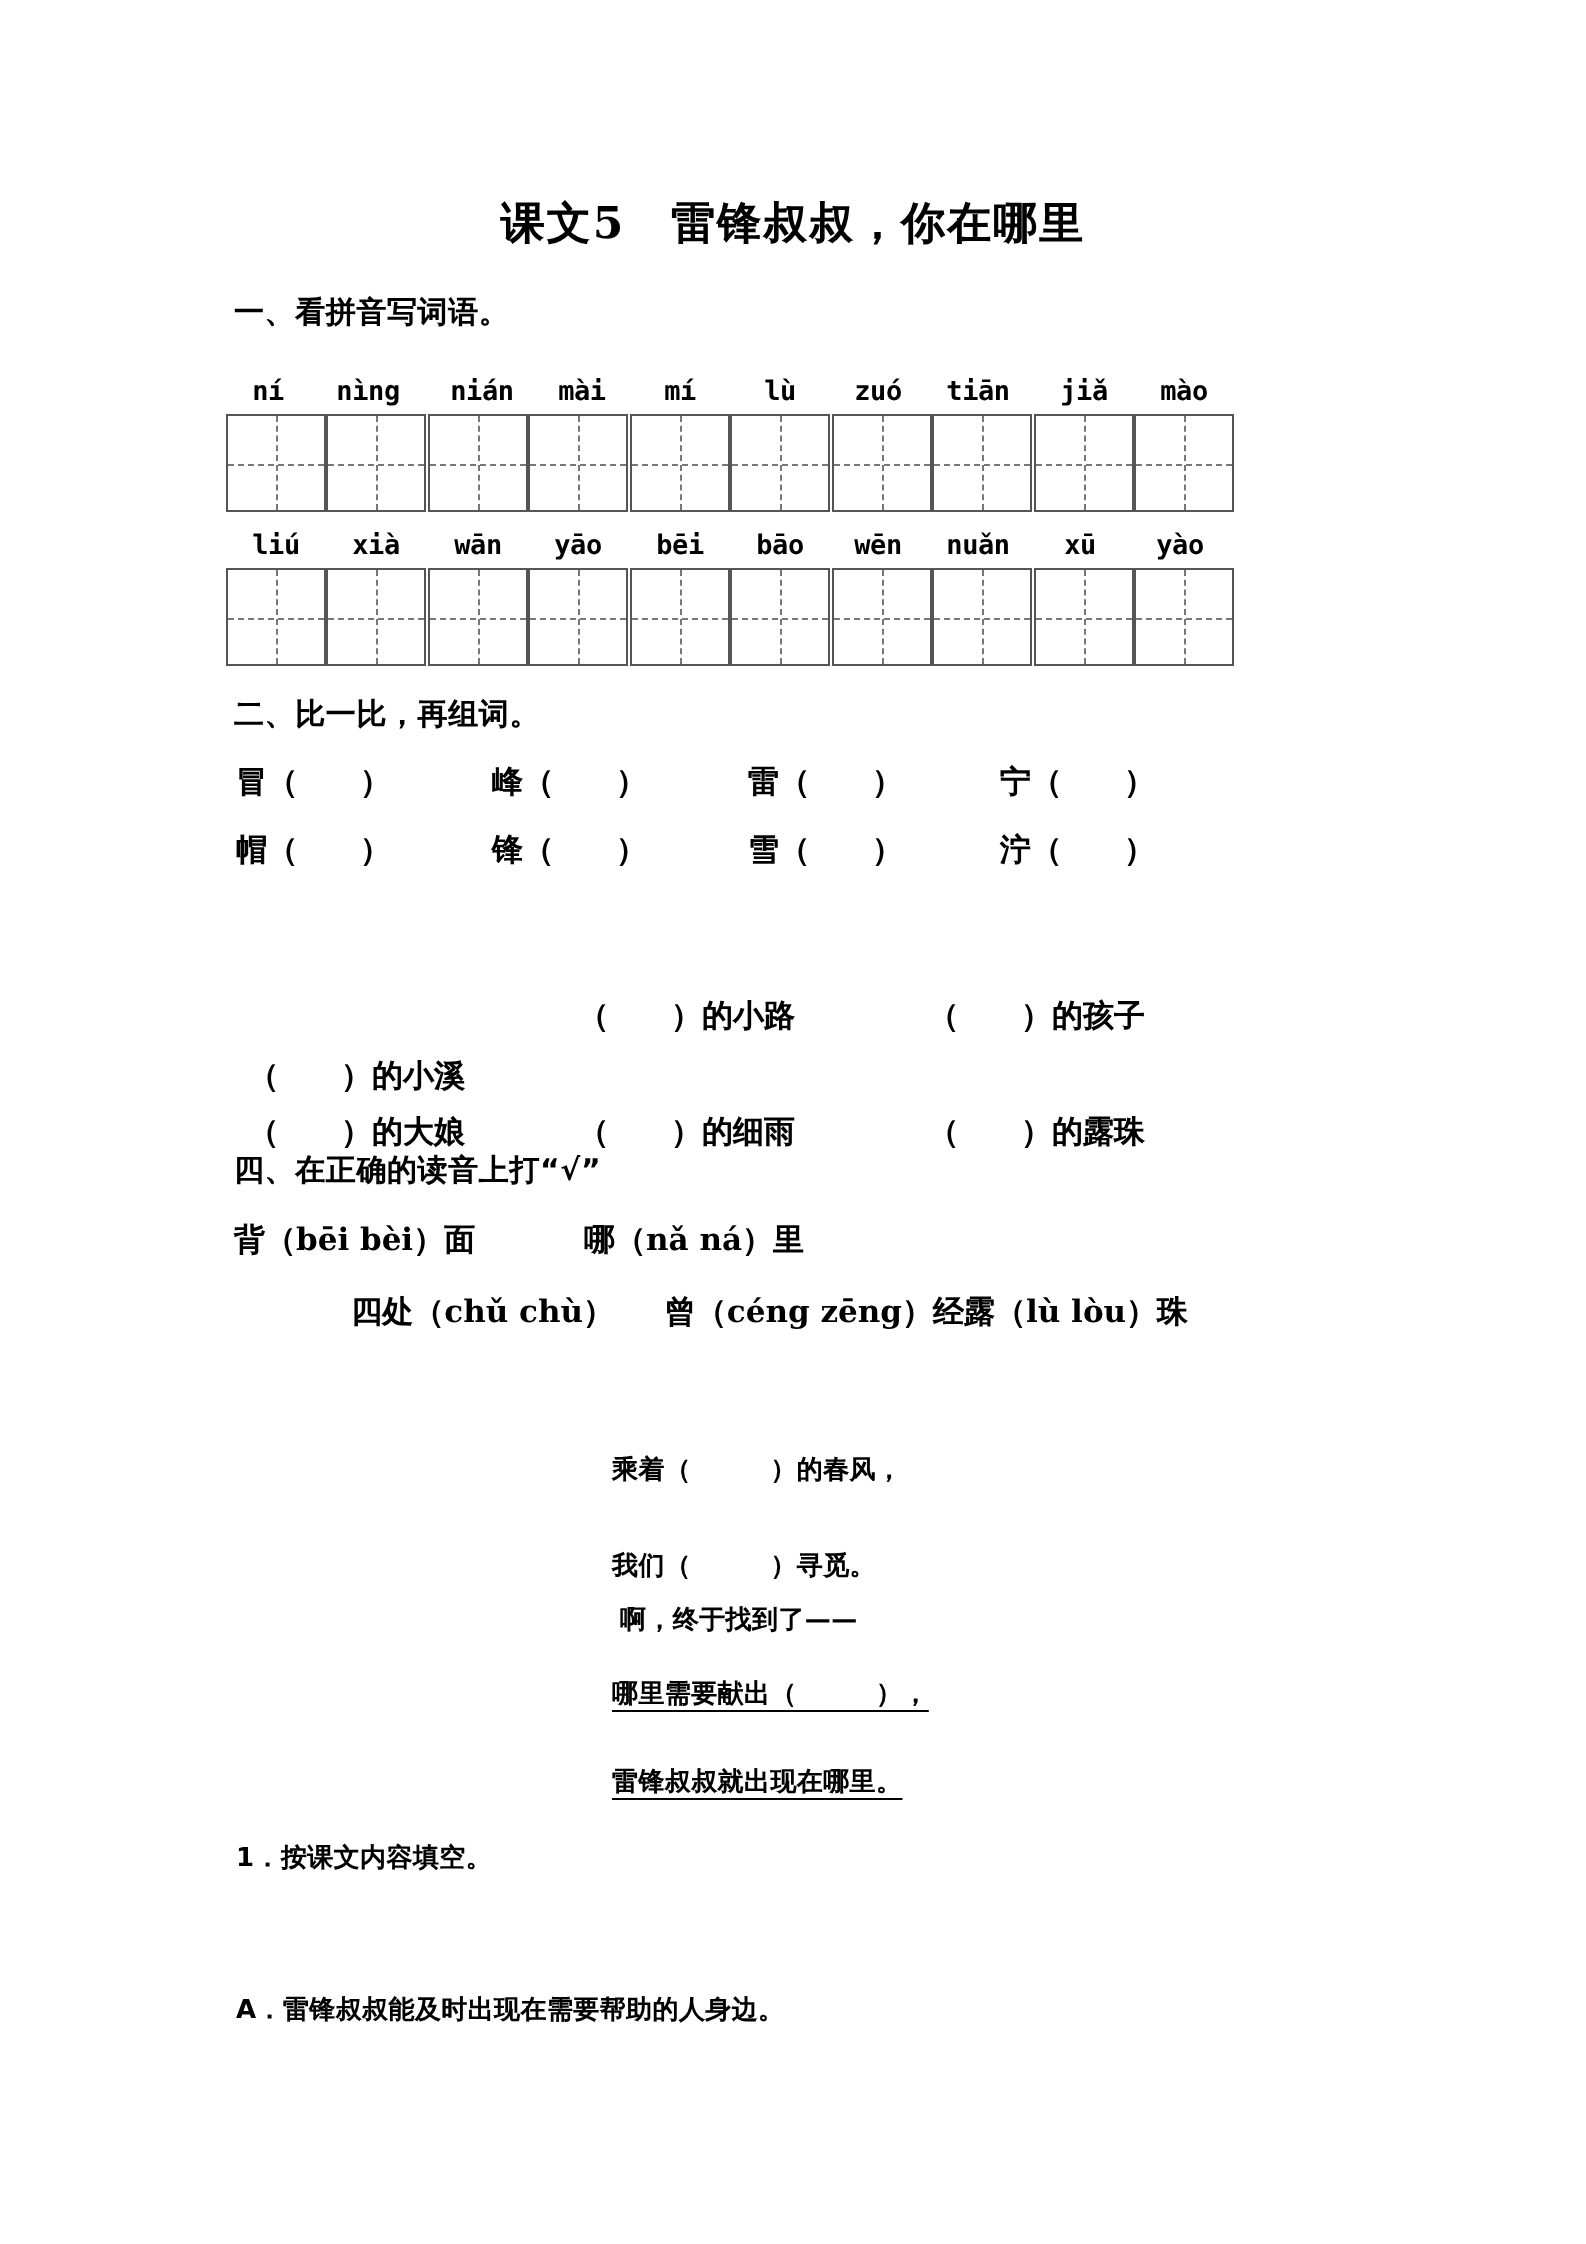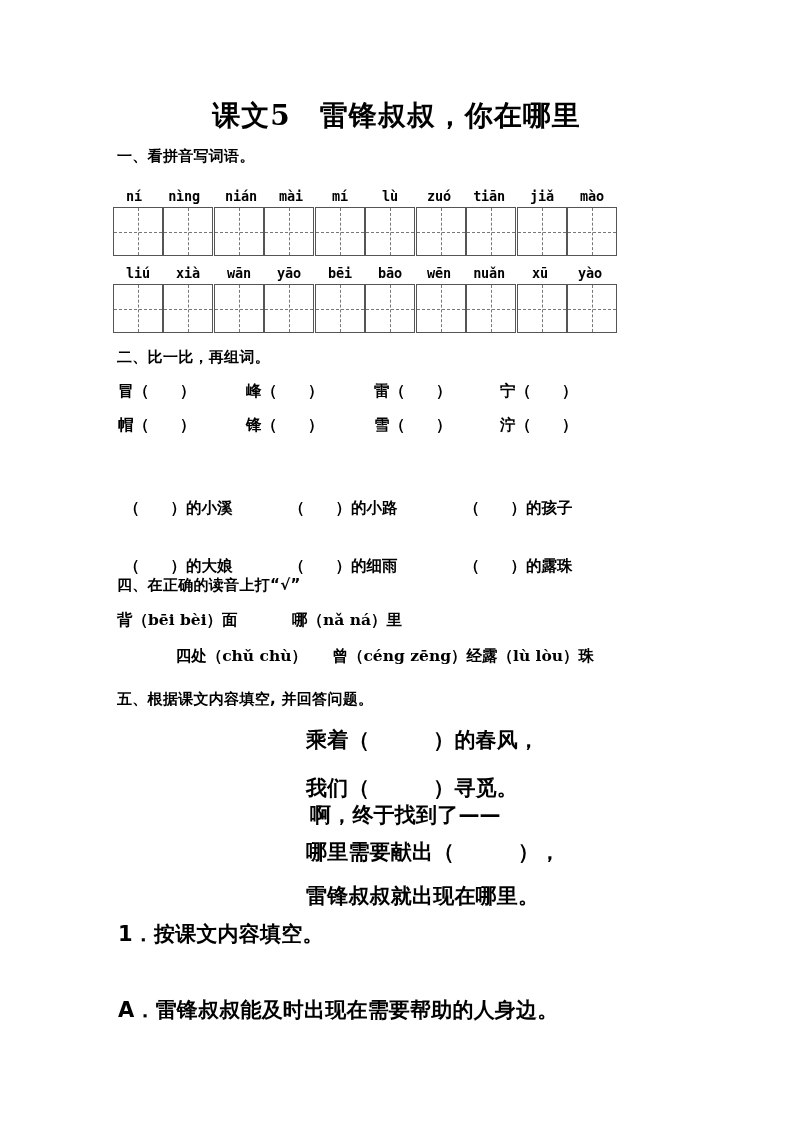--- a/index.html
+++ b/index.html
@@ -21,21 +21,21 @@
     width: 793px;
     height: 1122px;
   }
 
   
   .title {
     position: absolute;
     left: 0; top: 97px;
     width: 793px;
     text-align: center;
-    font-size: 28px;
+    font-size: 22px;
     font-weight: bold;
     letter-spacing: 1px;
     font-family: "DejaVu Serif", "Liberation Serif", serif;
   }
 
   
   .sec-head {
     position: absolute;
     left: 117px;
     font-size: 15px;
@@ -84,35 +84,36 @@
   .cell::after {
     content: "";
     position: absolute;
     top: 50%; left: 0; right: 0;
     border-top: 1px dashed #777777;
   }
 
   
   .line {
     position: absolute;
-    font-size: 21px;
+    font-size: 13px;
     font-weight: bold;
     white-space: pre;
     letter-spacing: 0.2px;
   }
   .cols {
     position: absolute;
     display: flex;
     white-space: pre;
     font-size: 15.5px;
     font-weight: bold;
   }
   .cols .col { display: inline-block; }
 
   .underlined {
+    text-decoration: underline;
     text-underline-offset: 4px;
     text-align: center;
   }
 
   
   .footer {
     position: absolute;
     left: 0; top: 1068px;
     width: 793px;
     text-align: center;
@@ -246,42 +247,41 @@
     <span class="col">宁（　　）</span>
   </div>
   <div class="cols" style="left:118px; top:415px;">
     <span class="col" style="width:128px;">帽（　　）</span>
     <span class="col" style="width:128px;">锋（　　）</span>
     <span class="col" style="width:126px;">雪（　　）</span>
     <span class="col">泞（　　）</span>
   </div>
 
   <div class="cols" style="left:124px; top:498px;">
-    <span class="col" style="width:165px;">（　　）的小溪</span>
+    <span class="col" style="width:165px;margin-top:30px;">（　　）的小溪</span>
     <span class="col" style="width:175px;">（　　）的小路</span>
     <span class="col">（　　）的孩子</span>
   </div>
   <div class="cols" style="left:124px; top:533px;margin-top:23px;">
     <span class="col" style="width:165px;">（　　）的大娘</span>
     <span class="col" style="width:175px;">（　　）的细雨</span>
     <span class="col">（　　）的露珠</span>
   </div>
 
   <div class="sec-head" style="top:576px;">四、在正确的读音上打“√”</div>
   <div class="cols serif" style="left:117px; top:610px; font-family:'DejaVu Serif','Liberation Serif',serif;">
     <span class="col" style="width:175px;">背（bēi bèi）面</span>
     <span class="col">哪（nǎ ná）里</span>
   </div>
   <div class="cols serif" style="left:117px; top:646px; font-family:'DejaVu Serif','Liberation Serif',serif;text-align:right;">
     <span class="col" style="width:190px;">四处（chǔ chù）</span>
     <span class="col" style="width:175px;">曾（céng zēng）经</span>
     <span class="col">露（lù lòu）珠</span>
   </div>
 
-  <div class="sec-head" style="top:690px;">五、根据课文内容填空, 并回答问题。</div>
   <div class="line" style="left:306px; top:726px;">乘着（　　　）的春风，</div>
   <div class="line" style="left:306px; top:774px;text-align:center;">我们（　　　）寻觅。</div>
   <div class="line" style="left:310px; top:801px;">啊，终于找到了——</div>
   <div class="line underlined" style="left:306px; top:838px;">哪里需要献出（　　　），</div>
   <div class="line underlined" style="left:306px; top:882px;">雷锋叔叔就出现在哪里。</div>
 
   <div class="line" style="left:118px; top:920px;">1．按课文内容填空。</div>
   <div class="line" style="left:118px; top:996px;">A．雷锋叔叔能及时出现在需要帮助的人身边。</div>
 
 

